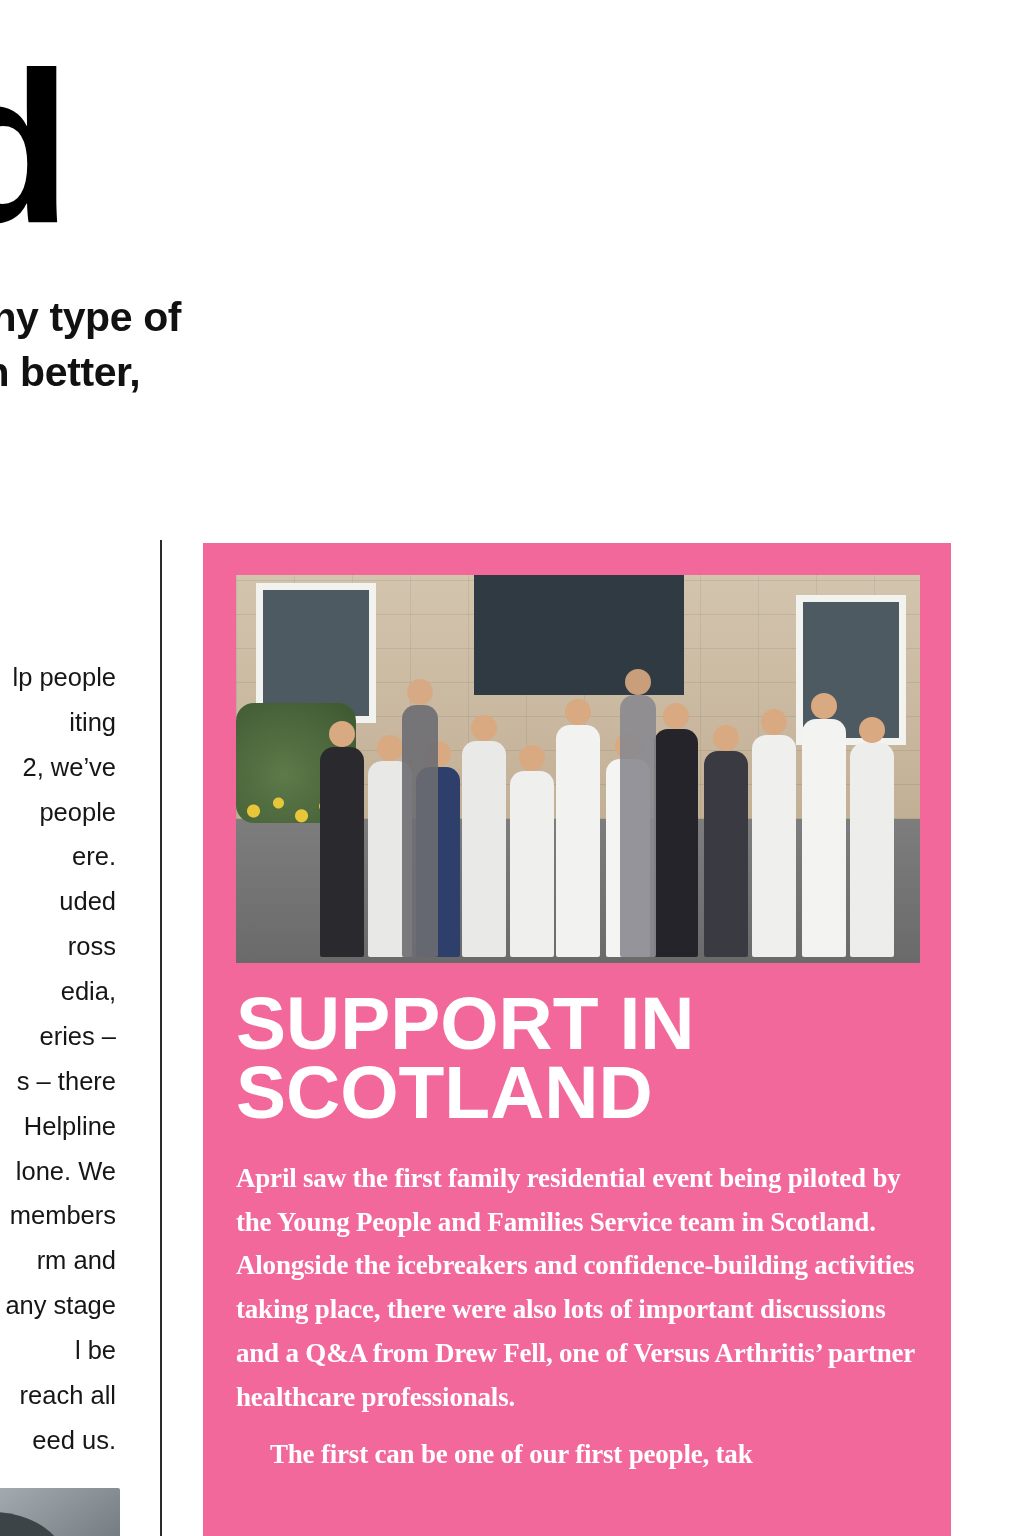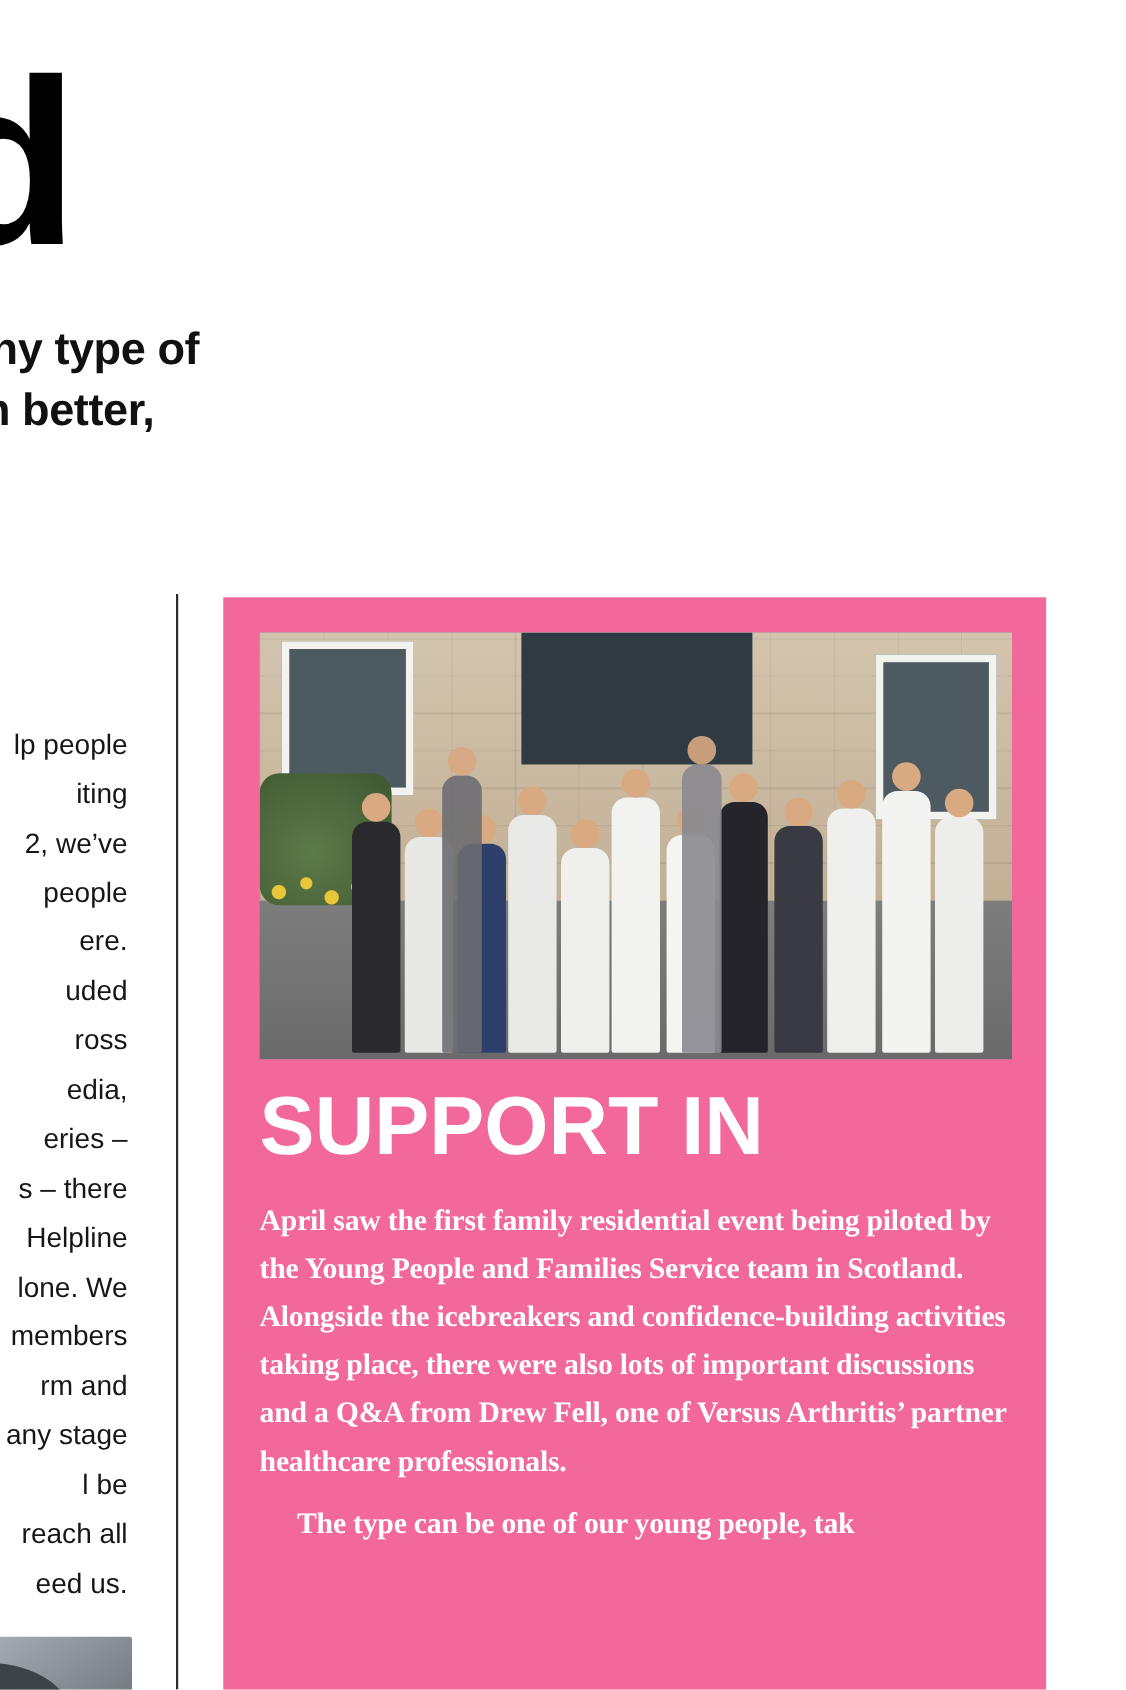--- a/index.html
+++ b/index.html
@@ -292,19 +292,20 @@
           <span class="head"></span>
         </div>
       <div class="p" style="left:300px; height:262px; background:#8a8a90; width:36px; opacity:.9;">
           <span class="head"></span>
         </div>
     </div>
   </div>
 
   <h2 class="panel-title">
     <span class="line">SUPPORT IN</span>
+    <span class="line">SCOTLAND</span>
   </h2>
 
   <div class="panel-body">
     <p>April saw the first family residential event being piloted by the Young People and Families Service team in Scotland. Alongside the icebreakers and confidence-building activities taking place, there were also lots of important discussions and a Q&amp;A from Drew Fell, one of Versus Arthritis’ partner healthcare professionals.</p>
-    <p class="indent">The type can be one of our young people, tak</p>
+    <p class="indent">The first can be one of our first people, tak</p>
   </div>
 </div>
 
 </body></html>

